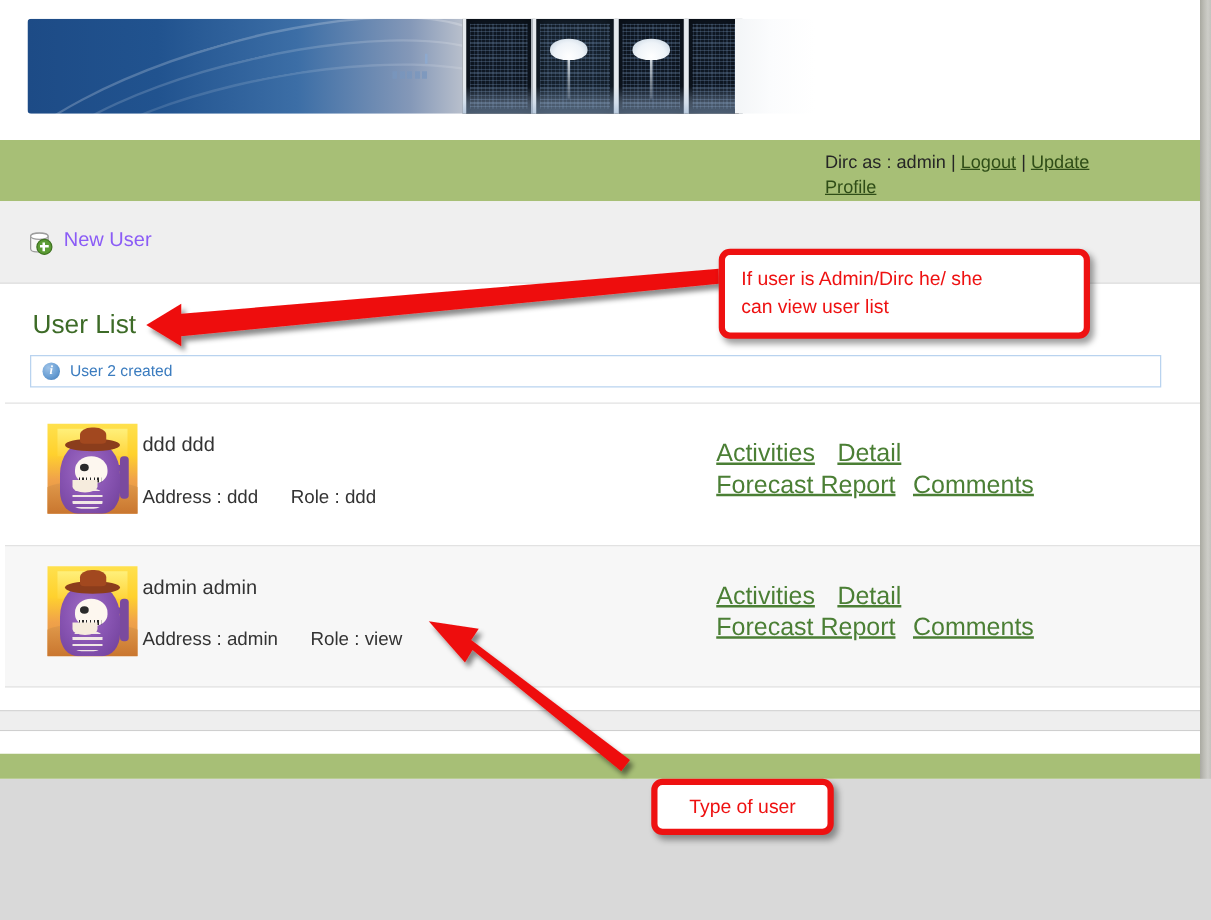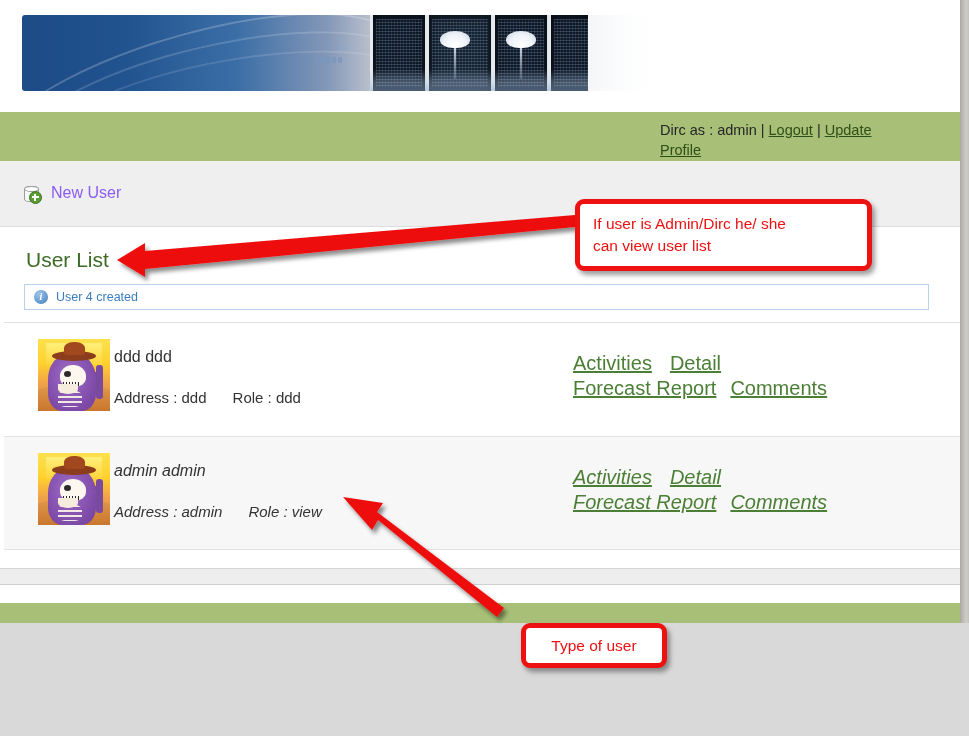--- a/index.html
+++ b/index.html
@@ -230,21 +230,21 @@
   
   .user-row {
     position: absolute;
     left: 4px;
     width: 960px;
     height: 114px;
     border-top: 1px solid #e2e2e2;
     box-sizing: border-box;
   }
   .row-0 { top: 322px; background: #ffffff; }
-  .row-1 { top: 436px; background: #f7f7f7; border-bottom: 1px solid #e2e2e2; font-style: italic; }
+  .row-1 { top: 436px; background: #f7f7f7; border-bottom: 1px solid #e2e2e2; }
 
   .avatar {
     position: absolute;
     left: 34px; top: 16px;
     width: 72px; height: 72px;
     overflow: hidden;
     background: linear-gradient(to bottom, #ffe14d 0%, #ffd12e 34%, #f0a24a 62%, #d98b3f 100%);
   }
   .av-sun {
     position: absolute; left: 8px; top: 4px;
@@ -448,21 +448,21 @@
         <span class="db-body"></span>
         <span class="db-plus"></span>
       </span>
       <span>New User</span>
     </a>
 
     <h1 id="page-title">User List</h1>
 
     <div id="info-box">
       <span class="info-icon">i</span>
-      <span id="info-text">User 4 created</span>
+      <span id="info-text">User 2 created</span>
     </div>
 
     <div class="user-row row-0">
       <div class="avatar">
         <span class="av-sun"></span>
         <span class="av-hill"></span>
         <span class="av-cactus"></span>
         <span class="av-body"></span>
         <span class="av-ribs"></span>
         <span class="av-skull"></span>

